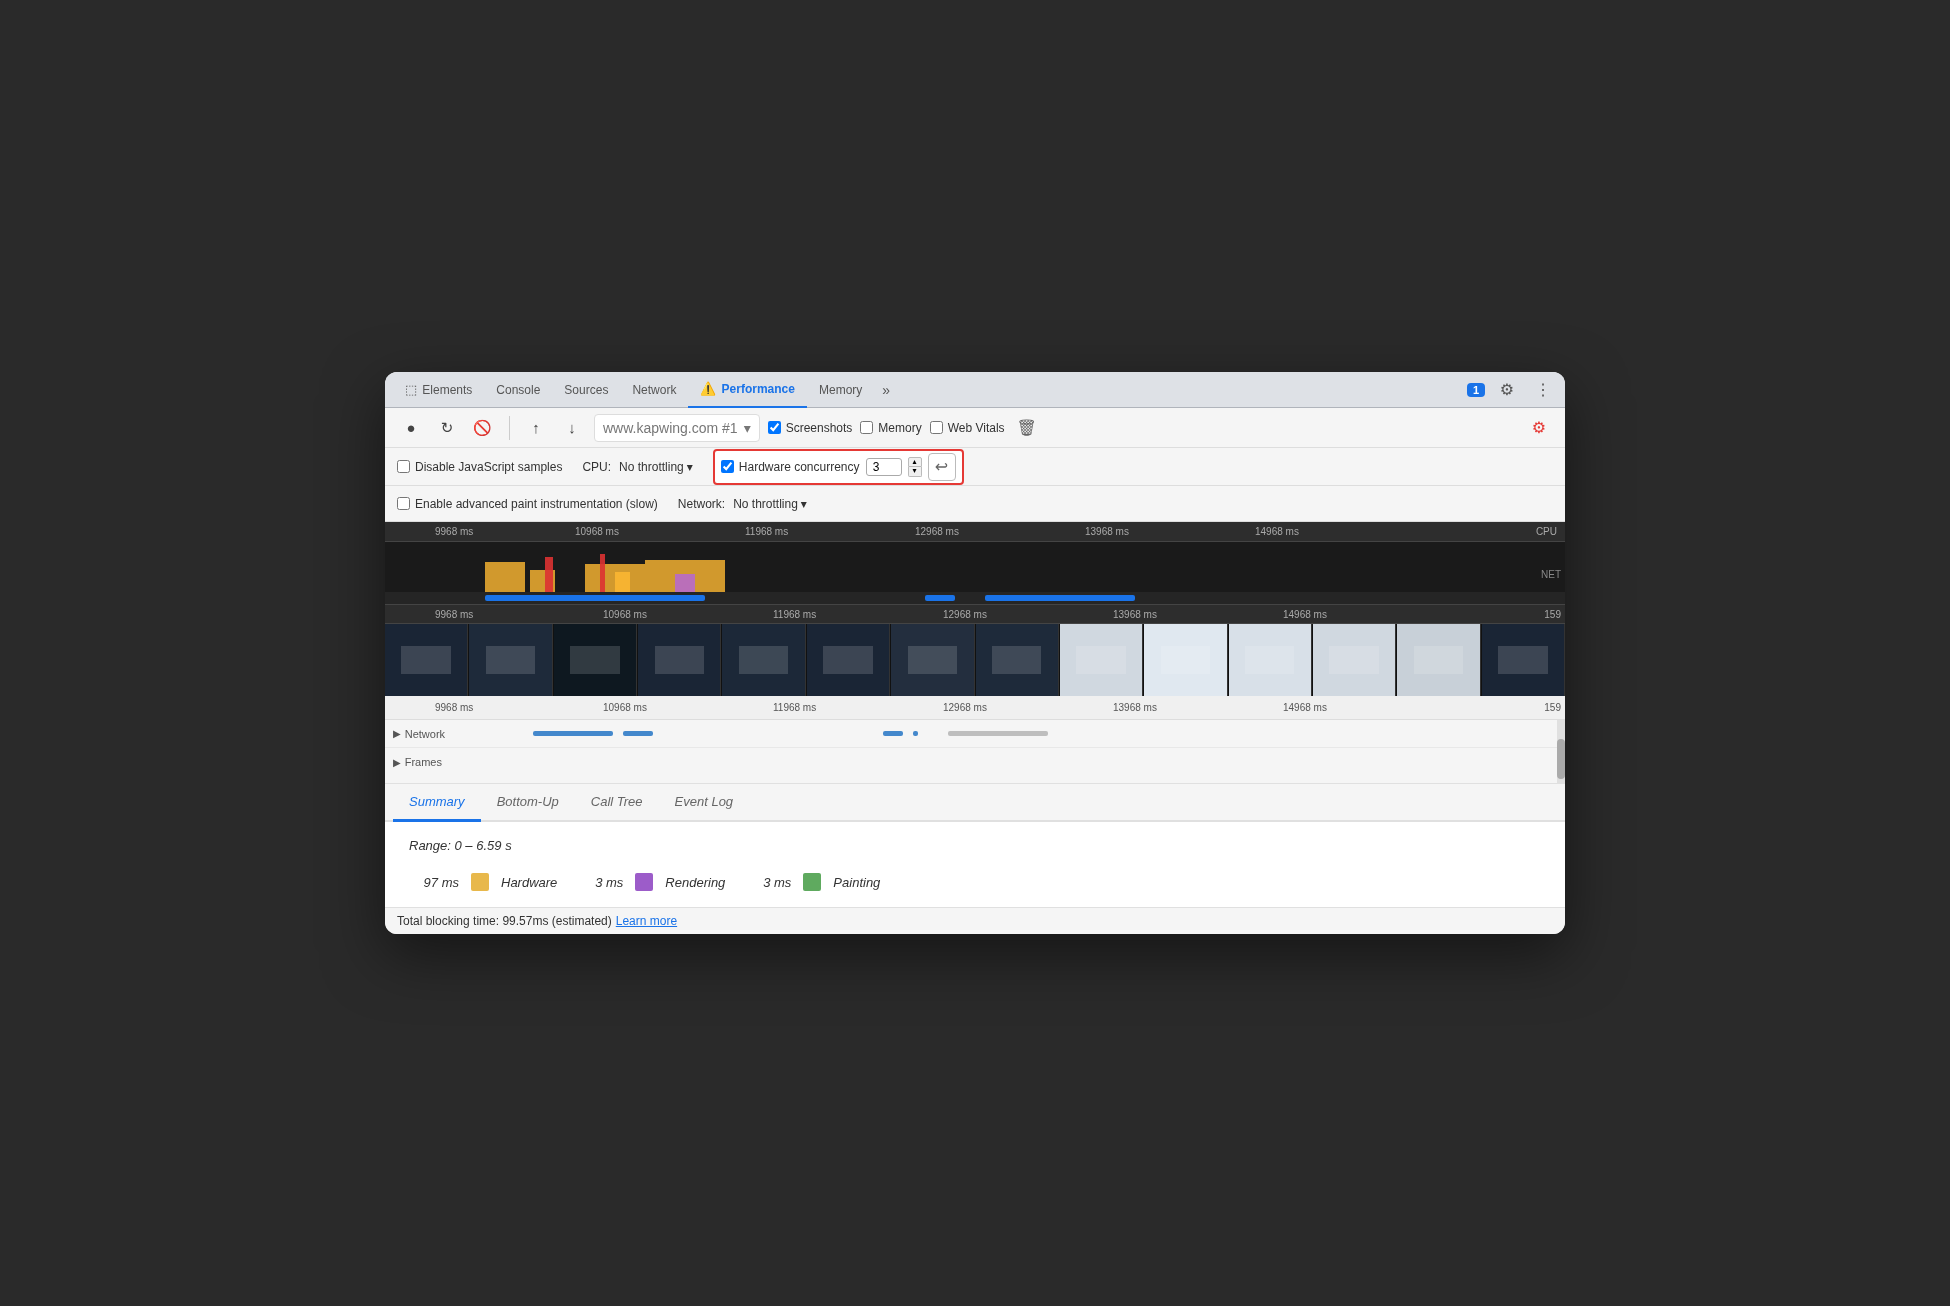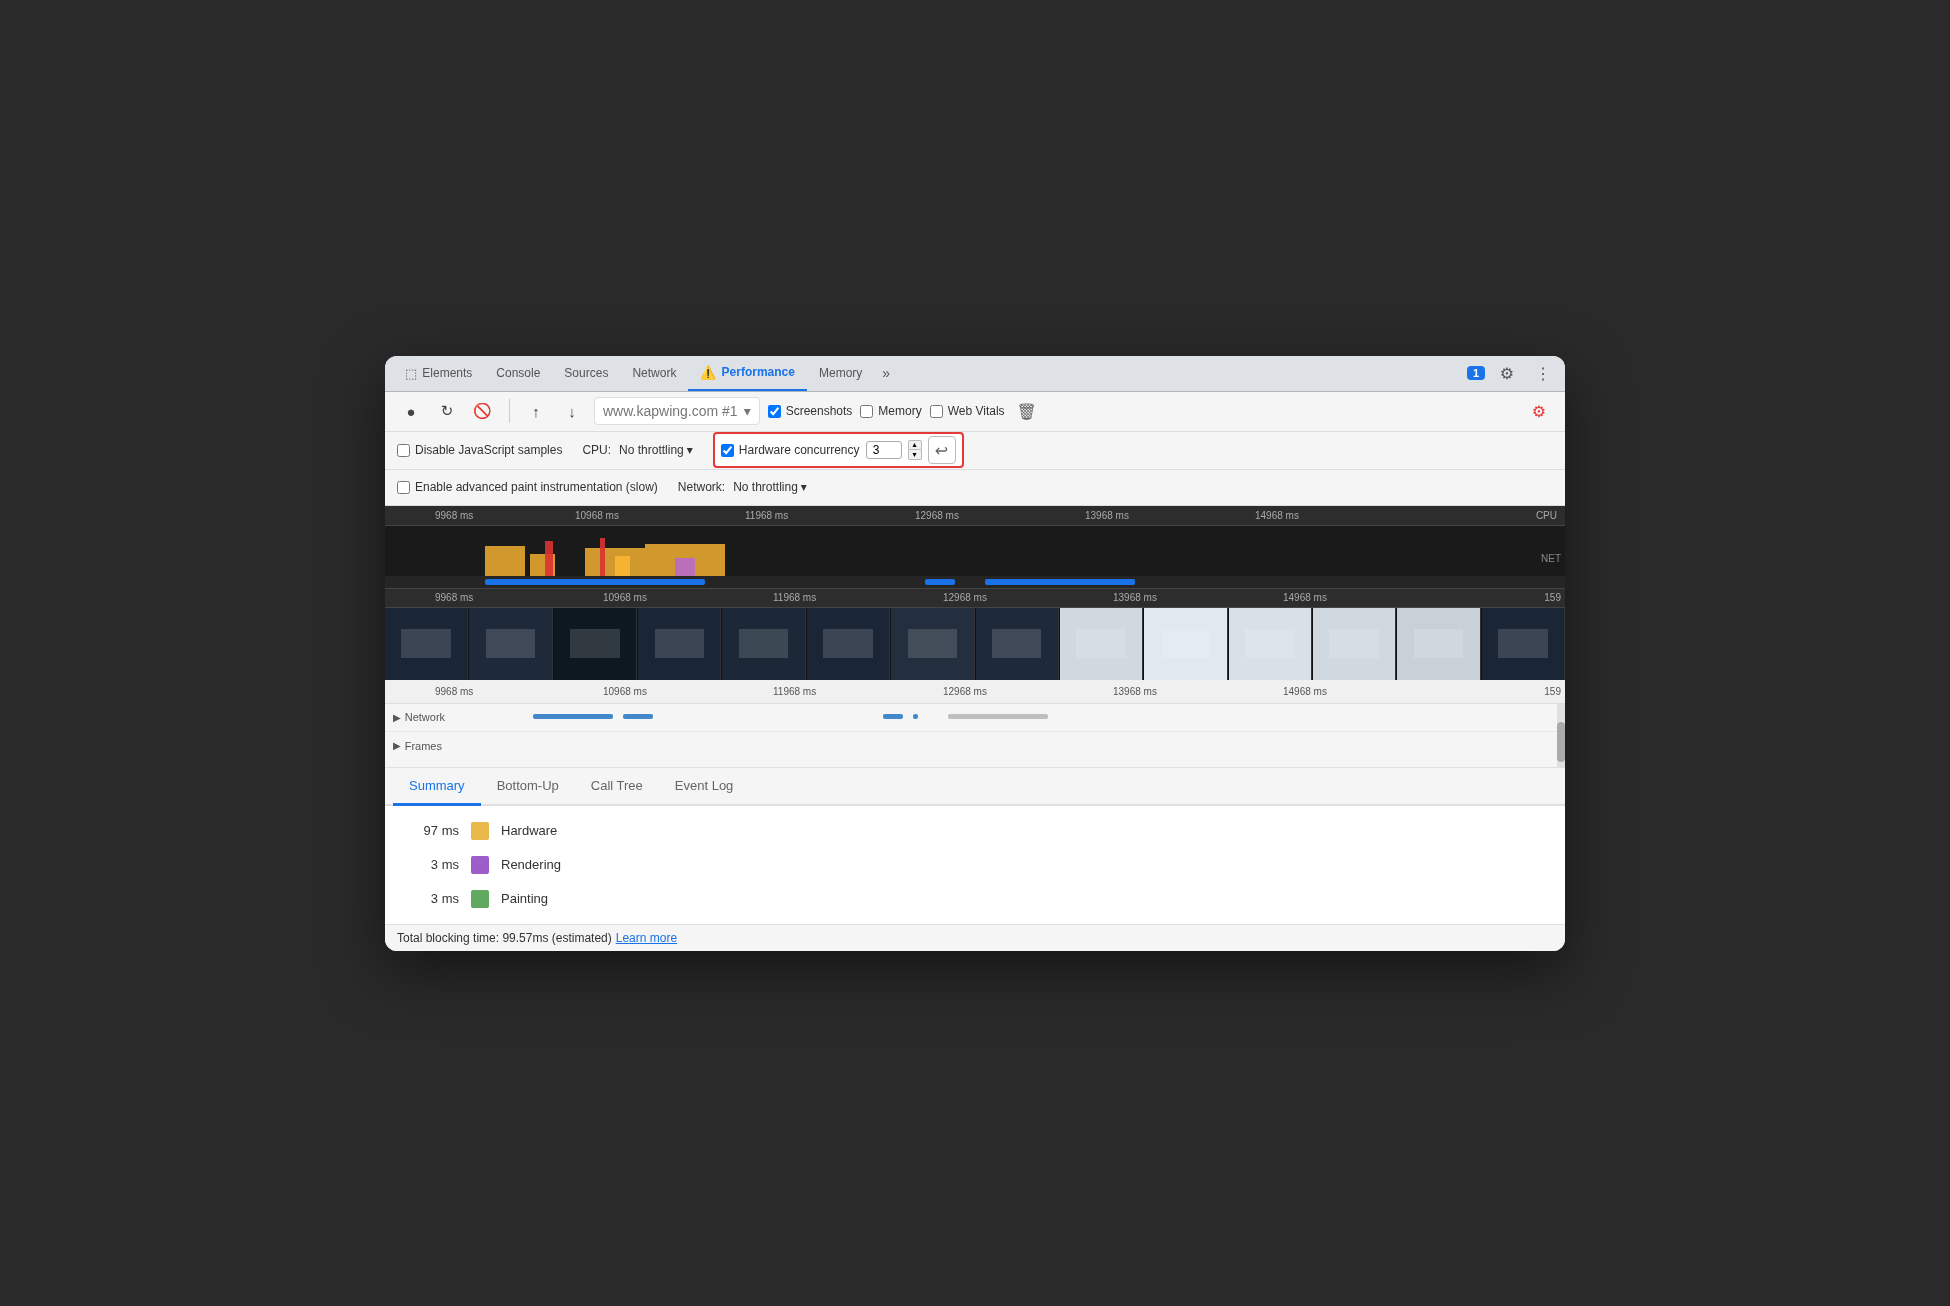--- a/index.html
+++ b/index.html
@@ -297,20 +297,21 @@
       display: flex;
       align-items: center;
       height: 28px;
       padding: 0 8px;
       font-size: 11px;
       color: #555;
     }
     
     .bottom-panel {
       background: #7dd3fc;
+      font-style: italic;
     }
     
     .panel-tabs {
       display: flex;
       background: #f5f5f5;
       border-bottom: 2px solid #e0e0e0;
       padding: 0 8px;
     }
     .panel-tab {
       padding: 10px 16px;
@@ -350,21 +351,21 @@
       bottom: 16px;
       left: 50%;
       transform: translateX(-50%);
       font-size: 16px;
       font-weight: 600;
       color: #333;
       white-space: nowrap;
     }
     .legend {
       display: flex;
-      flex-direction: column;
+      flex-direction: row;
       gap: 16px;
     }
     .legend-item {
       display: flex;
       align-items: center;
       gap: 12px;
     }
     .legend-value {
       font-size: 13px;
       color: #333;
@@ -642,20 +643,21 @@
       </div>
       <div class="panel-tab">
         <span>Call Tree</span>
       </div>
       <div class="panel-tab">
         <span>Event Log</span>
       </div>
     </div>
 
     <div class="summary-content">
+      <div class="range-text">Range: 0 – 6.59 s</div>
       <div class="summary-body">
 
 
         <div class="legend">
           <div class="legend-item">
             <span class="legend-value">97 ms</span>
             <div class="legend-swatch" style="background:#e8b84b;"></div>
             <span class="legend-label">Hardware</span>
           </div>
           <div class="legend-item">

